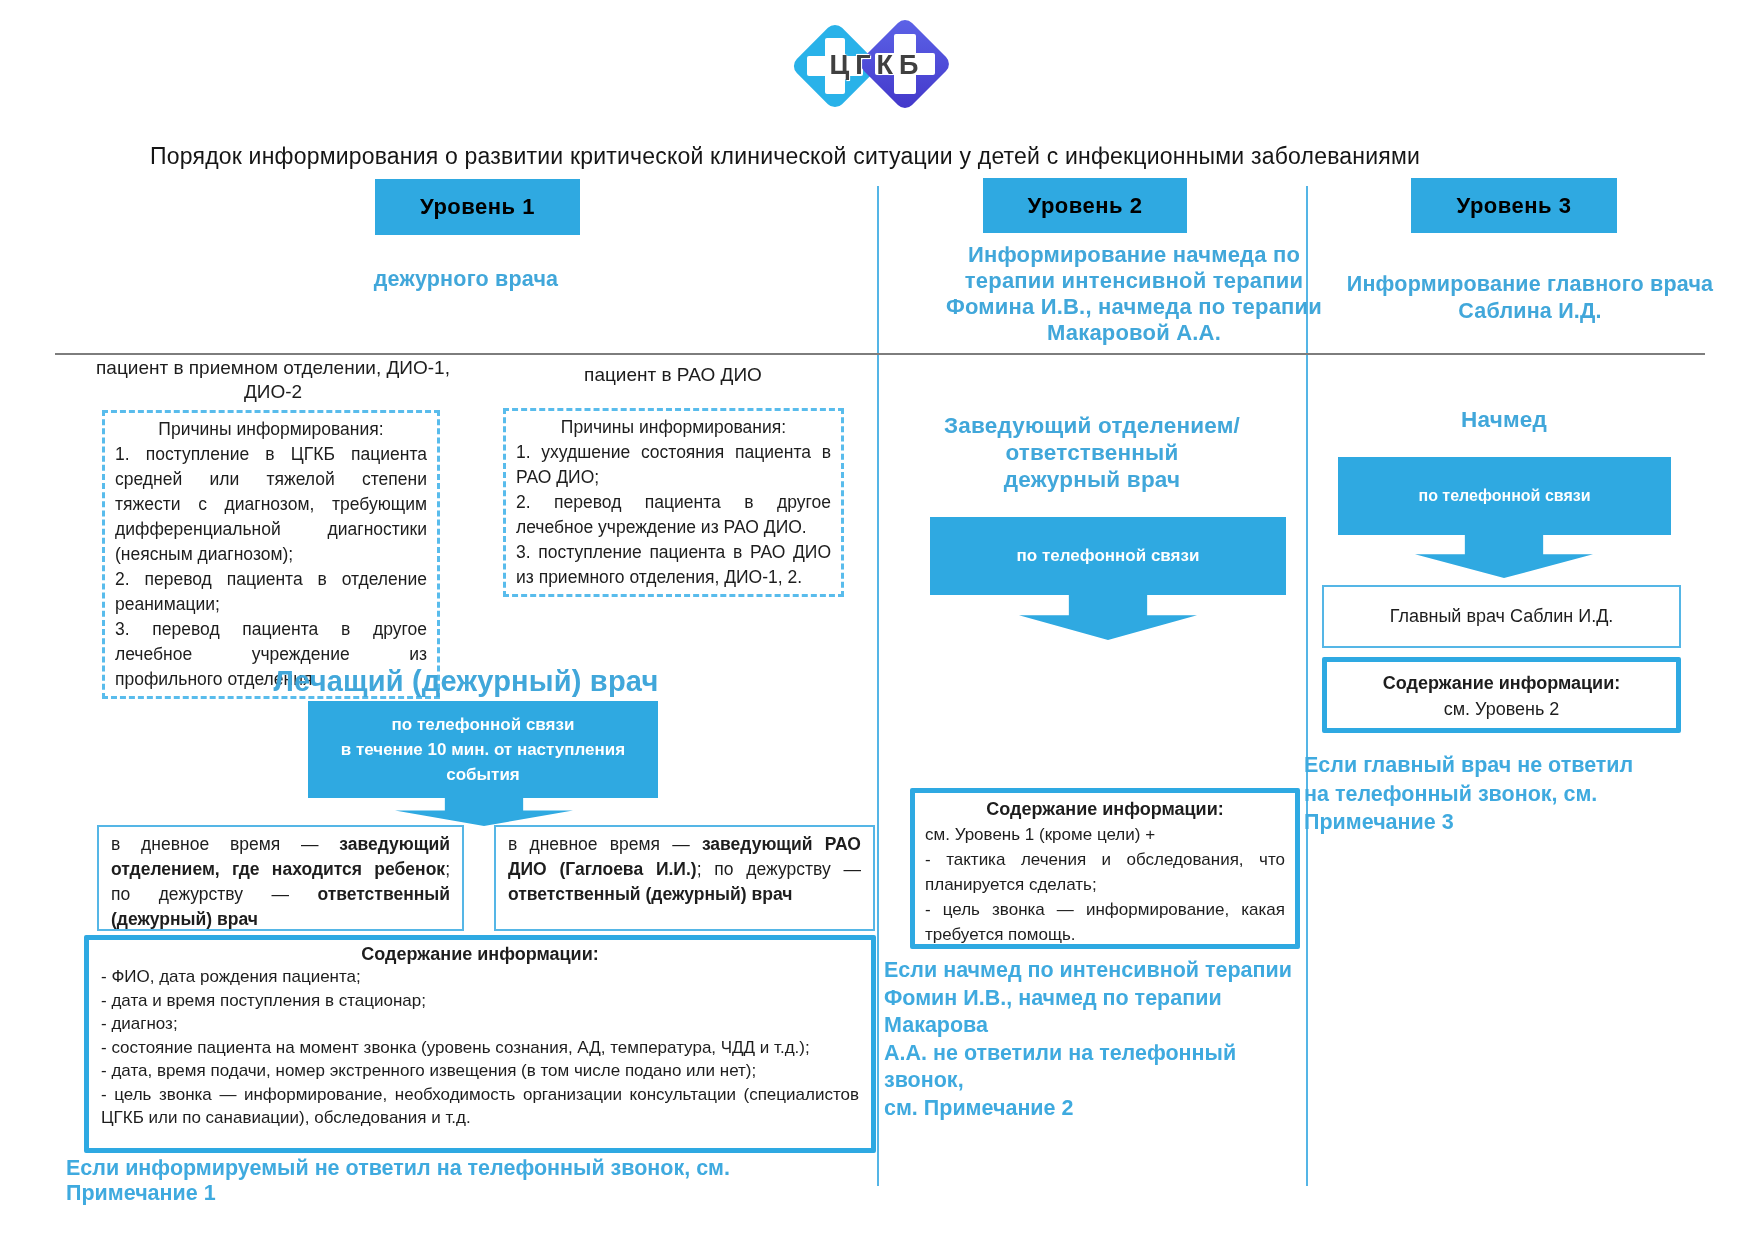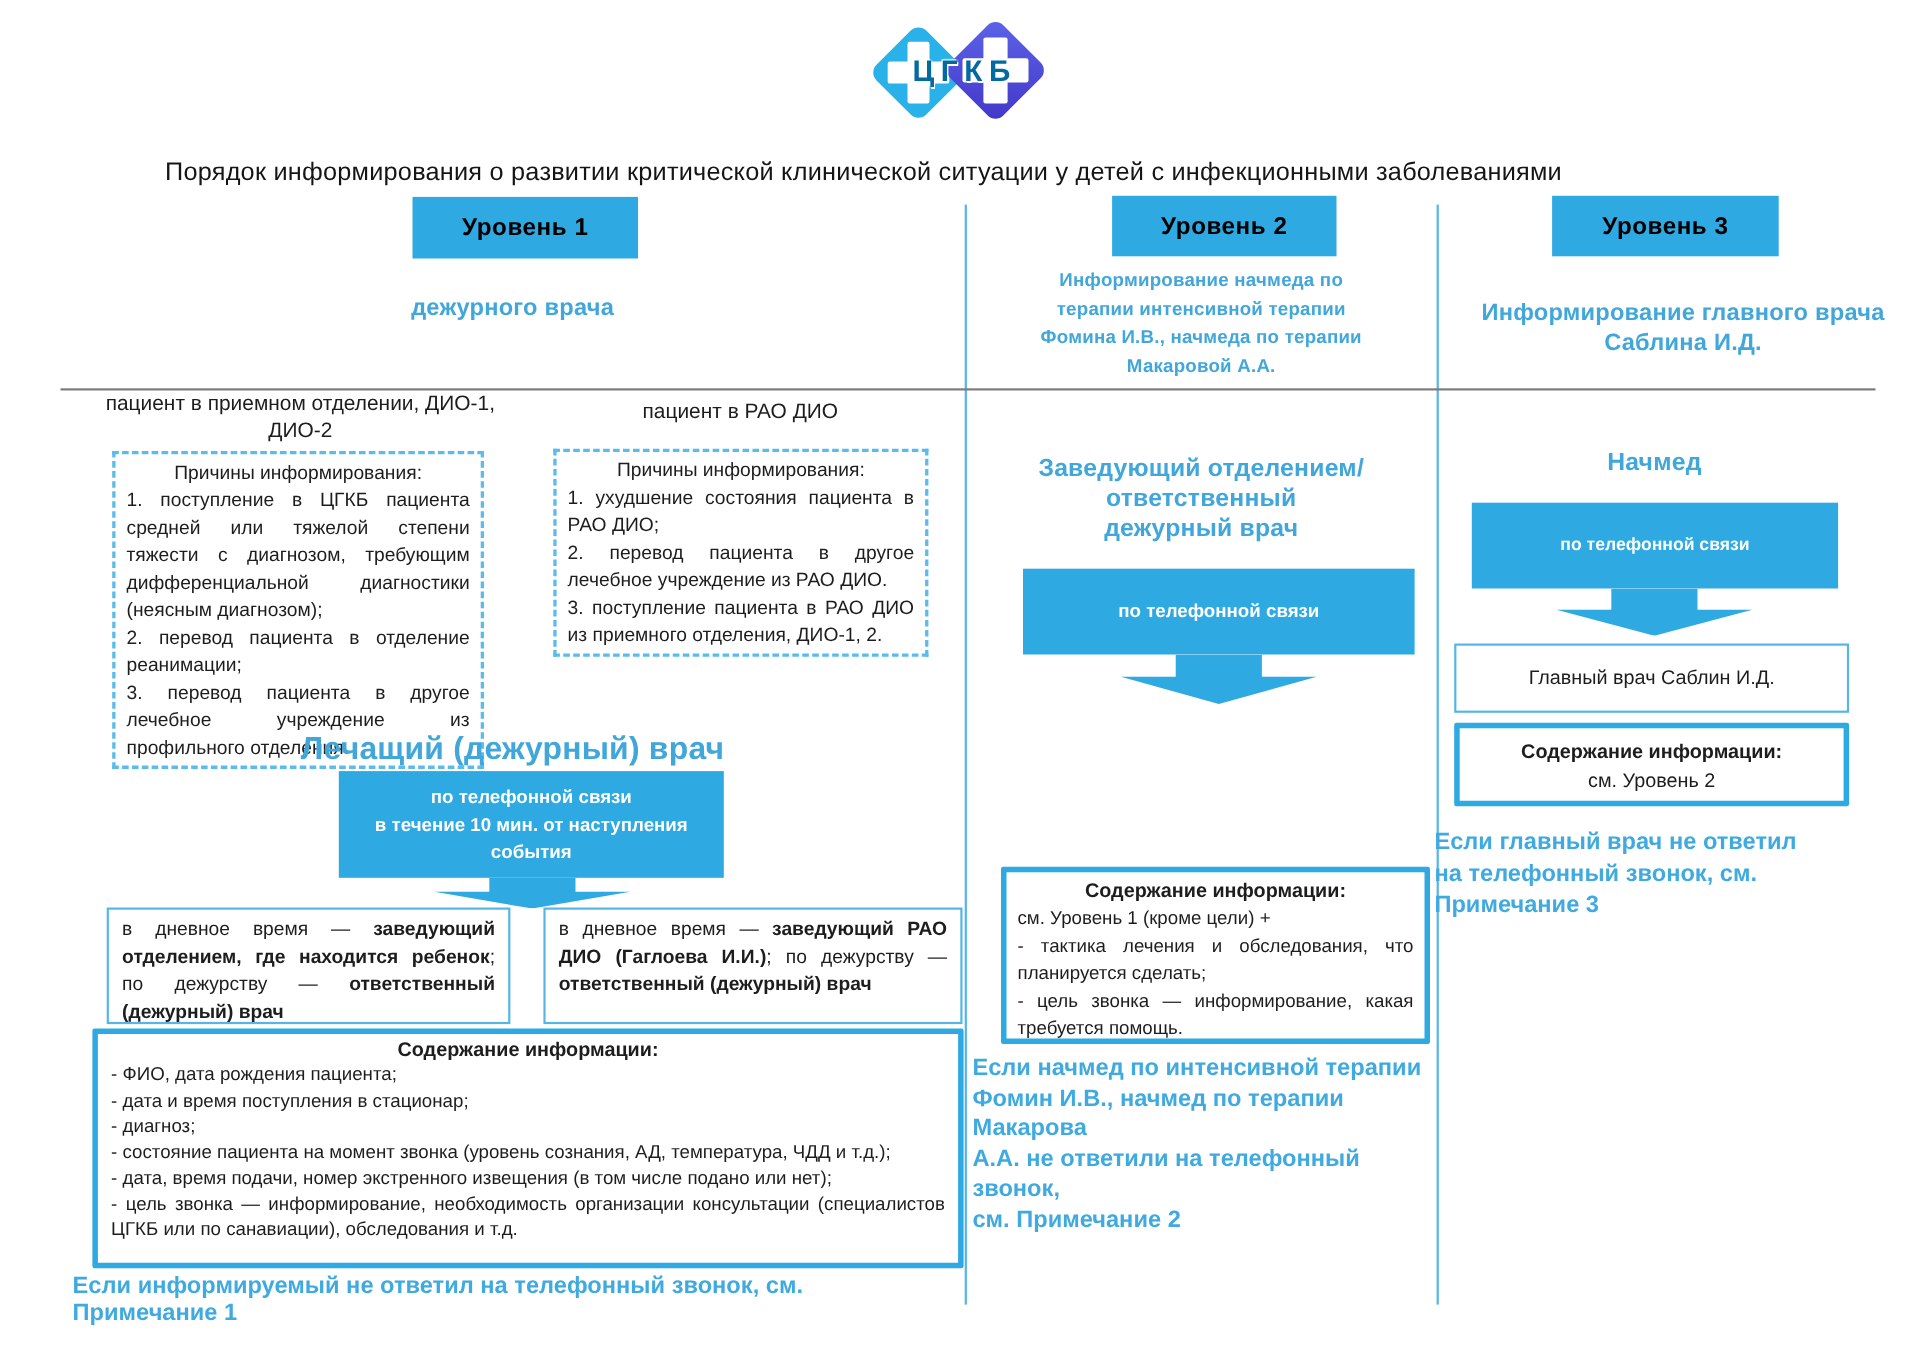--- a/index.html
+++ b/index.html
@@ -4,21 +4,21 @@
 <style>
   html,body{margin:0;padding:0;background:#ffffff;}
   .canvas{position:relative;width:1754px;height:1241px;background:#ffffff;overflow:hidden;
           font-family:"Liberation Sans",sans-serif;color:#1d1d1d;}
   .abs{position:absolute;}
   
   .diamond{position:absolute;border-radius:10px;}
   .rot{transform:rotate(45deg);}
   .bar{position:absolute;background:#ffffff;border-radius:2px;}
   .logo-text{position:absolute;left:0;right:0;text-align:center;font-weight:700;
-             color:#0369a1;letter-spacing:6px;
+             color:#404040;letter-spacing:6px;
              text-shadow:0 0 2px #fff,0 0 2px #fff,1px 1px 0 #fff,-1px -1px 0 #fff;}
   
   .title{font-size:23px;text-align:center;color:#151515;letter-spacing:.2px;}
   .lvlbox{background:#2fa9e1;color:#000000;font-weight:700;font-size:22px;
           display:flex;align-items:center;justify-content:center;letter-spacing:.5px;}
   .bluehead{color:#41a7da;font-weight:700;text-align:center;letter-spacing:.2px;}
   .vline{width:2px;background:#54b5e6;}
   .hline{height:2px;background:#7d7d7d;}
   
   .bheader{font-size:19px;text-align:center;line-height:24px;color:#1d1d1d;}
@@ -54,27 +54,27 @@
     <div class="logo-text" style="top:34px;font-size:27px;">ЦГКБ</div>
   </div>
 
   <div class="abs title" style="left:90px;top:143px;width:1390px;">Порядок информирования о развитии критической клинической ситуации у детей с инфекционными заболеваниями</div>
 
   <div class="abs vline" style="left:877px;top:186px;height:1000px;"></div>
   <div class="abs vline" style="left:1306px;top:186px;height:1000px;"></div>
   <div class="abs hline" style="left:55px;top:353px;width:1650px;"></div>
 
   <div class="abs lvlbox" style="left:375px;top:179px;width:205px;height:56px;">Уровень 1</div>
-  <div class="abs lvlbox" style="left:1011px;top:178px;width:204px;height:55px;text-align:right;">Уровень 2</div>
+  <div class="abs lvlbox" style="left:983px;top:178px;width:204px;height:55px;text-align:right;">Уровень 2</div>
   <div class="abs lvlbox" style="left:1411px;top:178px;width:206px;height:55px;">Уровень 3</div>
 
   <div class="abs bluehead" style="left:66px;top:266px;width:800px;font-size:21.5px;line-height:27px;">
     <div>дежурного врача</div>
   </div>
-  <div class="abs bluehead" style="left:890px;top:242px;width:404px;font-size:17px;line-height:26px;">
+  <div class="abs bluehead" style="left:932px;top:242px;width:404px;font-size:22px;line-height:26px;">
     <div>Информирование начмеда по</div>
     <div>терапии интенсивной терапии</div>
     <div>Фомина И.В., начмеда по терапии</div>
     <div>Макаровой А.А.</div>
   </div>
   <div class="abs bluehead" style="left:1322px;top:271px;width:416px;font-size:21.5px;line-height:27px;">
     <div>Информирование главного врача</div>
     <div>Саблина И.Д.</div>
   </div>
 

